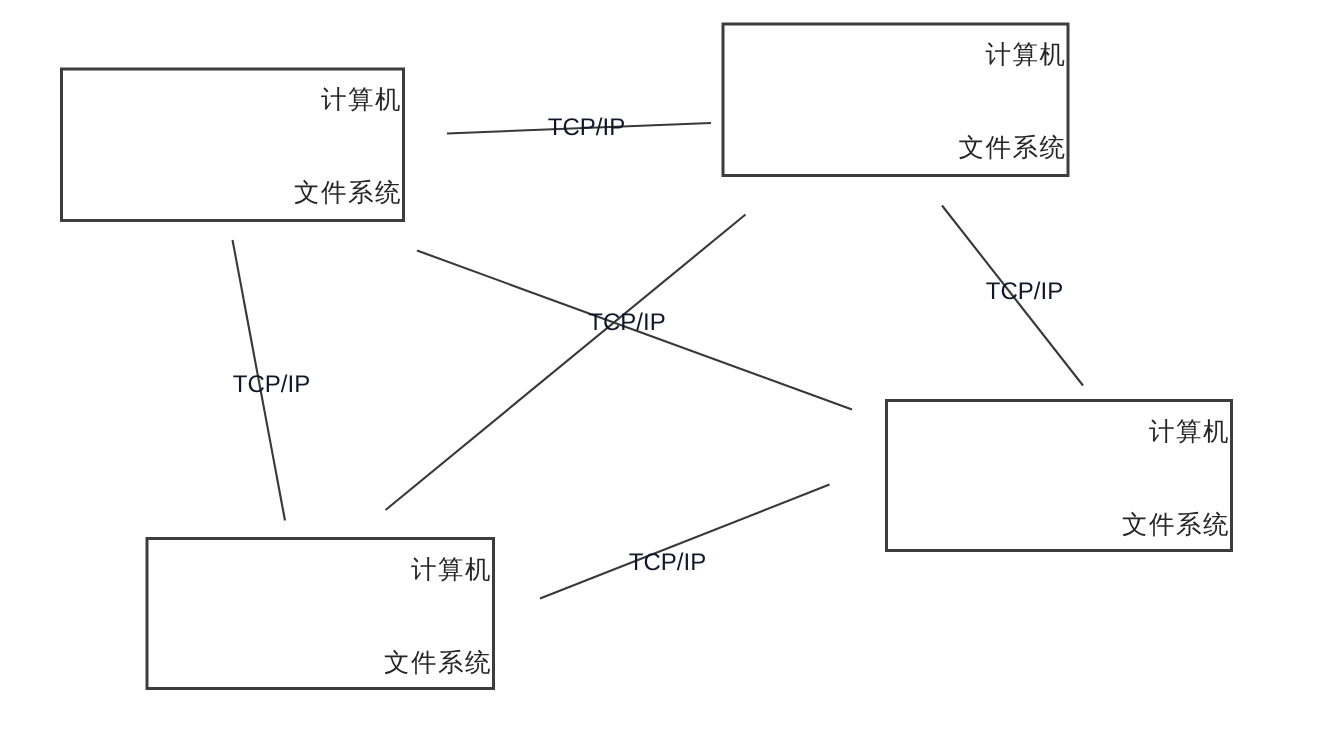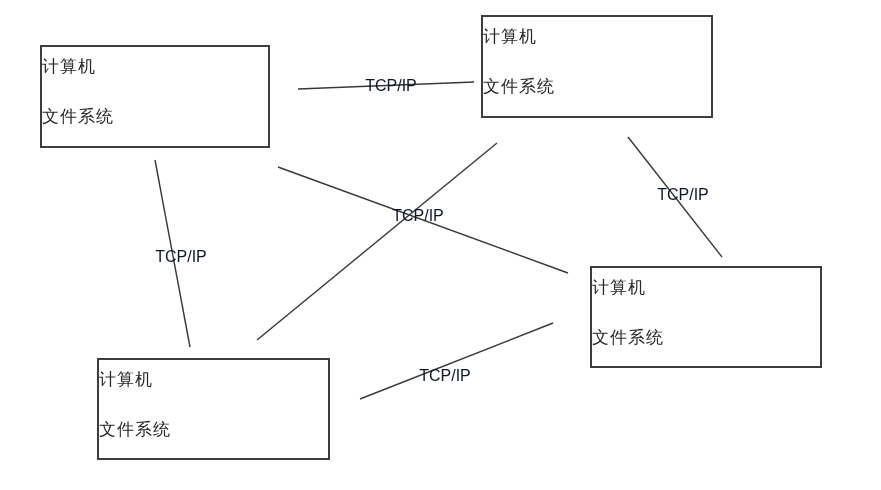--- a/index.html
+++ b/index.html
@@ -28,28 +28,28 @@
     box-sizing: border-box;
     border: 2px solid #3d3d3d;
     background: #ffffff;
     z-index: 2;
   }
   .node .node-title,
   .node .node-subtitle {
     position: absolute;
     left: 0;
     width: 100%;
-    text-align: left;
+    text-align: right;
     font-size: 17px;
     line-height: 20px;
     color: #262626;
     letter-spacing: 1px;
   }
   .node .node-title    { top: 10px; }
-  .node .node-subtitle { top: 60px; }
+  .node .node-subtitle { top: 72px; }
   .conn-label {
     position: absolute;
     transform: translate(-50%, -50%);
     font-size: 16px;
     color: #0f172a;
     white-space: nowrap;
     z-index: 3;
     background: transparent;
   }
 </style>

